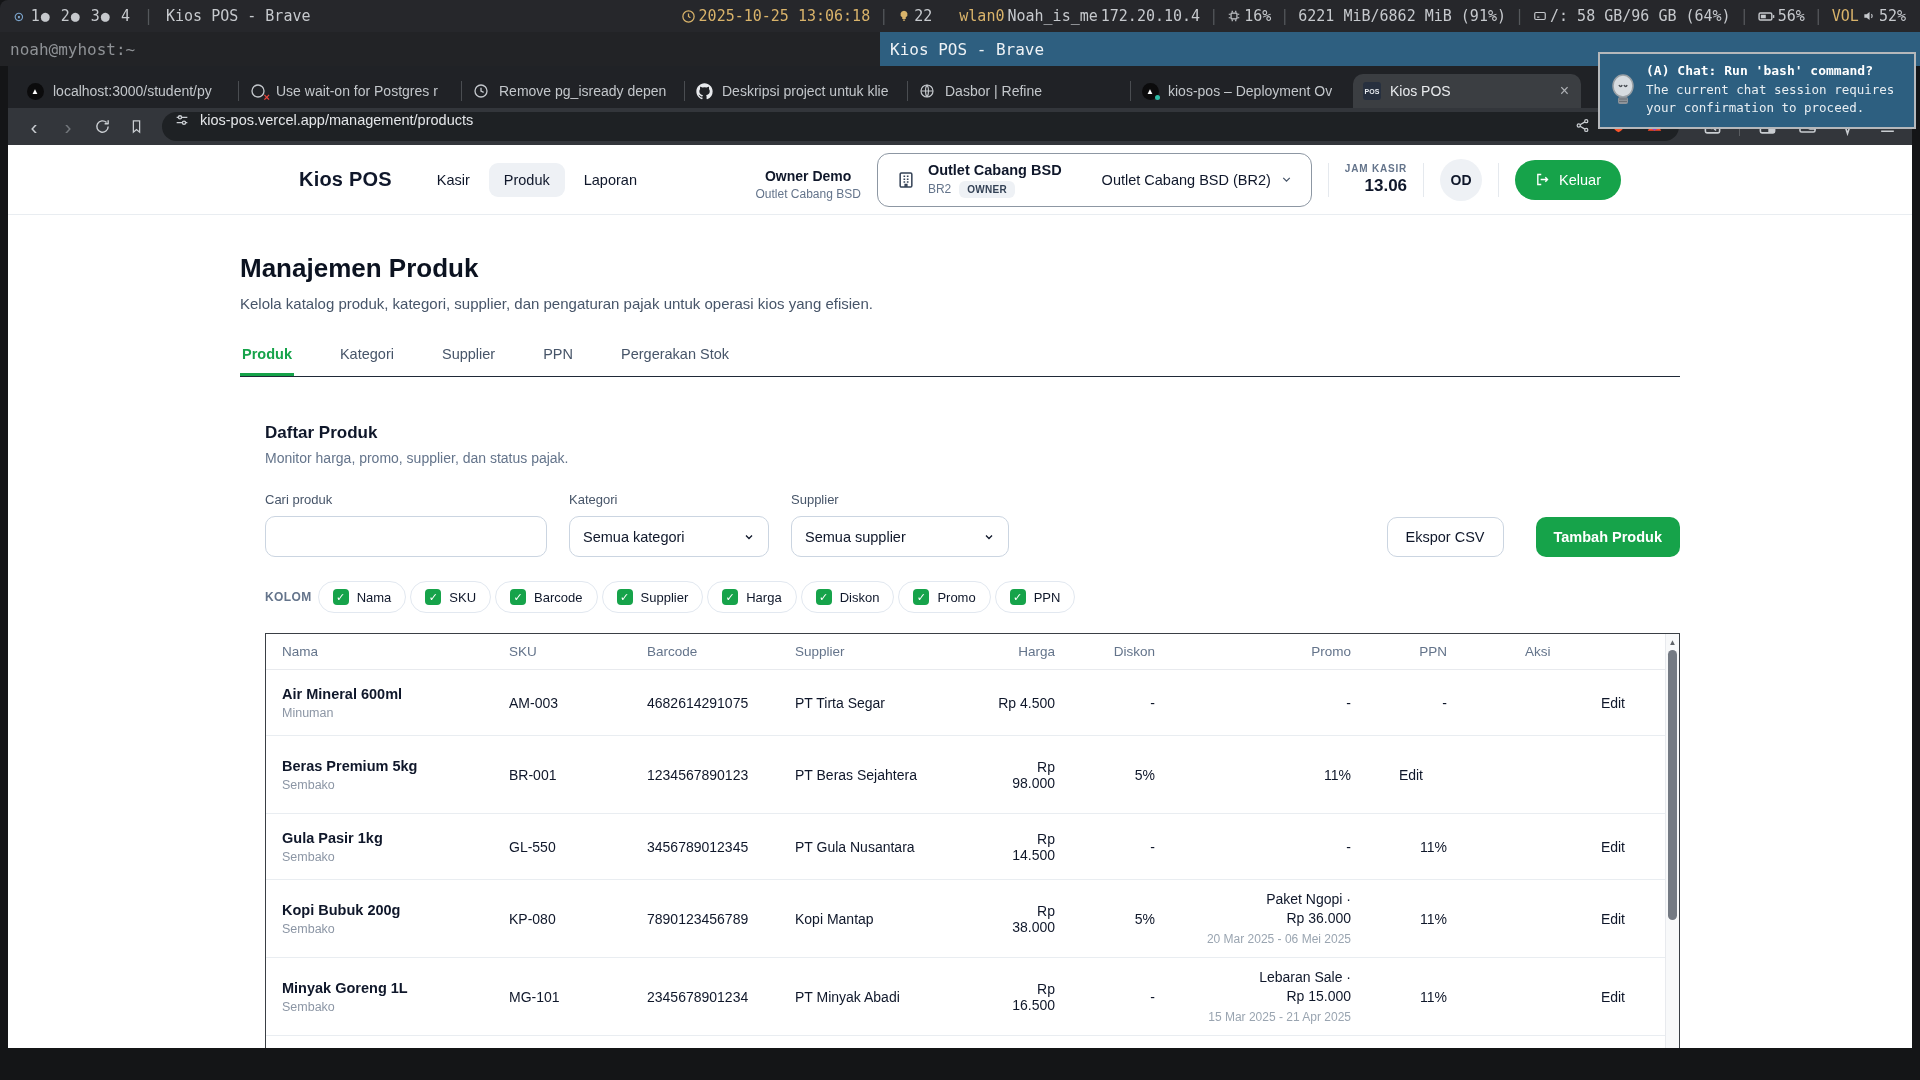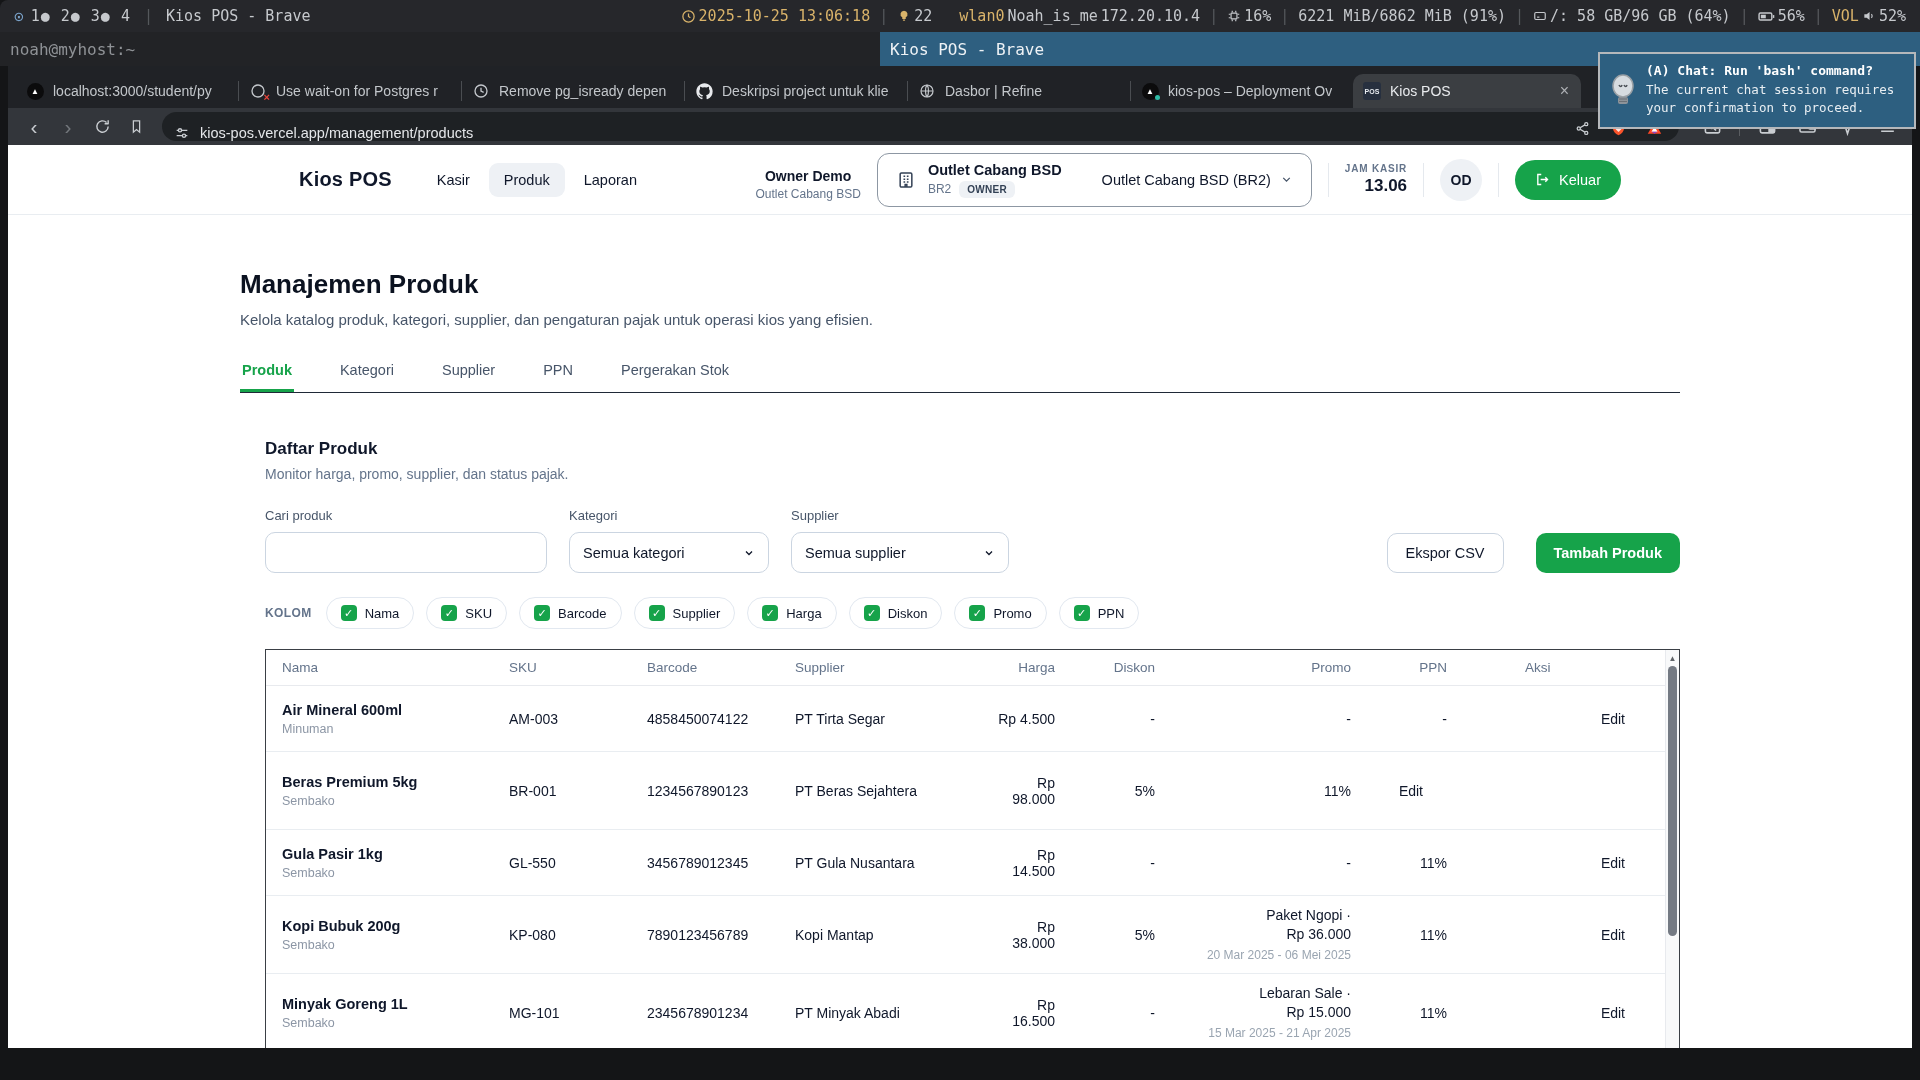--- a/index.html
+++ b/index.html
@@ -50,21 +50,21 @@
   .fav-pos { width:18px; height:18px; border-radius:3px; background:#27303f; color:#e7ebf0;
     display:flex; align-items:center; justify-content:center; font-size:7px; font-weight:bold; }
   .fav-x { position:absolute; right:-3px; bottom:-3px; color:#e8453c; font-size:11px; font-weight:bold; }
   .fav-dot { position:absolute; right:-1px; bottom:0; width:5px; height:5px; border-radius:50%; background:#2fbba6; }
 
   .addrbar { height:37px; background:#33363b; display:flex; align-items:center; padding:0 12px; gap:6px; }
   .nav-ic { width:28px; height:28px; display:flex; align-items:center; justify-content:center;
     color:#c9cdd1; font-size:21px; }
   .nav-ic.disabled { color:#74787d; }
   .urlpill { flex:1; height:29px; background:#1e2124; border-radius:15px; display:flex;
-    align-items:flex-end; padding:0 12px; gap:10px; margin:0 6px; }
+    align-items:flex-start; padding:0 12px; gap:10px; margin:0 6px; }
   .url-text { color:#e4e6e9; font-size:14.5px; }
   .pill-spacer { flex:1; }
   .icon-btn { position:relative; width:26px; height:26px; display:flex; align-items:center; justify-content:center; }
   .badge { position:absolute; top:-4px; right:-5px; background:#e8453c; color:#fff; border-radius:8px;
     font-size:10px; line-height:1; padding:2px 4px; font-weight:bold; }
   .right-icons { display:flex; align-items:center; gap:14px; margin-left:8px; }
   .vbar { width:1px; height:18px; background:#5a5d61; }
 
   
   .page { flex:1; overflow:hidden; background:#fff; color:#0f172a; }
@@ -90,21 +90,21 @@
   .vdiv { width:1px; height:34px; background:#e5e9ee; margin:0 16px; }
   .jam { text-align:right; }
   .jam-label { font-size:10px; font-weight:bold; color:#64748b; letter-spacing:.8px; }
   .jam-value { font-size:17px; font-weight:bold; margin-top:2px; }
   .avatar { width:42px; height:42px; border-radius:50%; background:#eef1f5; display:flex;
     align-items:center; justify-content:center; font-size:14px; font-weight:bold; }
   .logout-btn { background:#16a34a; color:#fff; border:none; border-radius:999px; height:40px;
     padding:0 20px; font-size:14.5px; display:flex; align-items:center; gap:9px; cursor:pointer; }
 
   .main { width:1440px; margin:0 auto; }
-  .page-title { font-size:26px; font-weight:bold; margin-top:54px; color:#0b1220; }
+  .page-title { font-size:26px; font-weight:bold; margin-top:38px; color:#0b1220; }
   .page-subtitle { font-size:15px; color:#475569; margin-top:11px; }
 
   .page-tabs { display:flex; gap:44px; margin-top:34px; border-bottom:1px solid #1f2937; }
   .page-tab { padding:0 2px 11px; font-size:14.5px; color:#475569; border-bottom:3px solid transparent; }
   .page-tab.active { color:#16a34a; border-bottom-color:#16a34a; font-weight:bold; }
 
   .card { margin-top:46px; padding-left:25px; }
   .card-title { font-size:17px; font-weight:bold; }
   .card-sub { font-size:14px; color:#64748b; margin-top:7px; }
 
@@ -114,21 +114,21 @@
   .search-input { width:282px; height:41px; border:1px solid #cbd5e1; border-radius:10px;
     font-size:14px; padding:0 12px; outline:none; background:#fff; }
   .fake-select { height:41px; border:1px solid #cbd5e1; border-radius:10px; display:flex;
     align-items:center; justify-content:space-between; padding:0 13px; font-size:14.5px; background:#fff; }
   .sel-cat { width:200px; } .sel-sup { width:218px; }
   .btn-outline { height:40px; border:1px solid #cbd5e1; border-radius:10px; background:#fff;
     padding:0 18px; font-size:14.5px; color:#0f172a; cursor:pointer; }
   .btn-green { height:40px; border:none; border-radius:10px; background:#16a34a; color:#fff;
     padding:0 18px; font-size:14.5px; font-weight:bold; cursor:pointer; margin-left:10px; }
 
-  .kolom { display:flex; align-items:center; gap:12px; margin-top:24px; }
+  .kolom { display:flex; align-items:center; gap:4px; margin-top:24px; }
   .kolom-label { font-size:12px; font-weight:bold; color:#64748b; letter-spacing:.4px; margin-right:2px; }
   .pill { display:flex; align-items:center; gap:8px; border:1px solid #e2e8f0; border-radius:999px;
     padding:7px 14px; font-size:13px; background:#fff; }
   .cb { width:16px; height:16px; background:#16a34a; border-radius:4px; color:#fff; font-size:11px;
     display:flex; align-items:center; justify-content:center; }
 
   .table-wrap { margin-top:20px; border:1px solid #3a3f45; border-bottom:none; height:438px;
     overflow:hidden; position:relative; }
   .table-inner { margin-right:14px; }
   .thead, .trow { display:grid; grid-template-columns:227px 138px 148px 196px 96px 100px 196px 96px 1fr; }
@@ -536,21 +536,21 @@
               <div class="th r">PPN</div>
               <div class="th aksi">Aksi</div>
             </div>
 
             <div class="trow">
               <div class="cell">
                 <div class="p-name">Air Mineral 600ml</div>
                 <div class="p-cat">Minuman</div>
               </div>
               <div class="cell">AM-003</div>
-              <div class="cell">4858450074122</div>
+              <div class="cell">4682614291075</div>
               <div class="cell">PT Tirta Segar</div>
               <div class="cell r">Rp 4.500</div>
               <div class="cell r">-</div>
               <div class="cell r">-</div>
               <div class="cell r">-</div>
               <div class="cell action-cell"><span class="edit-link">Edit</span></div>
             </div>
 
             <div class="trow tall">
               <div class="cell">

